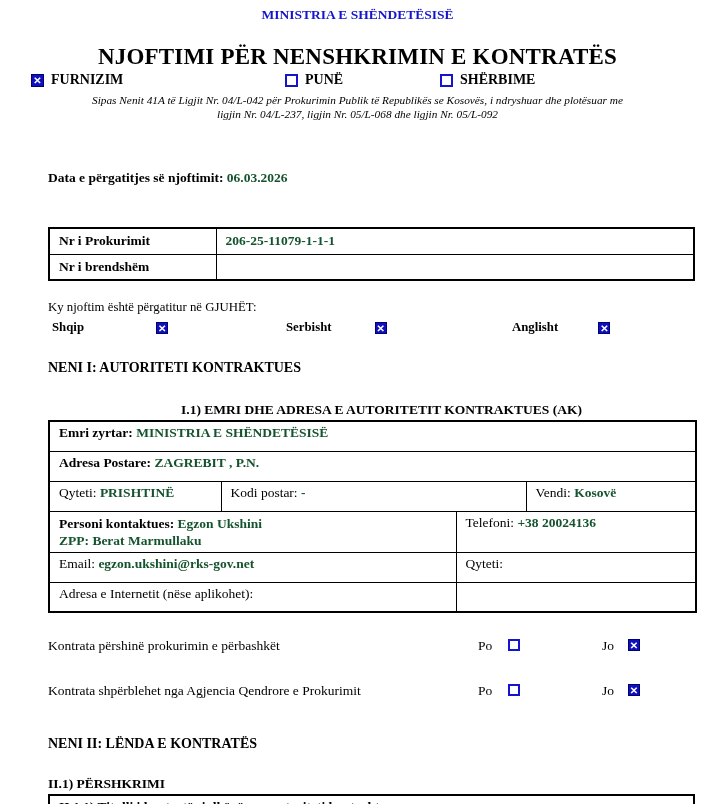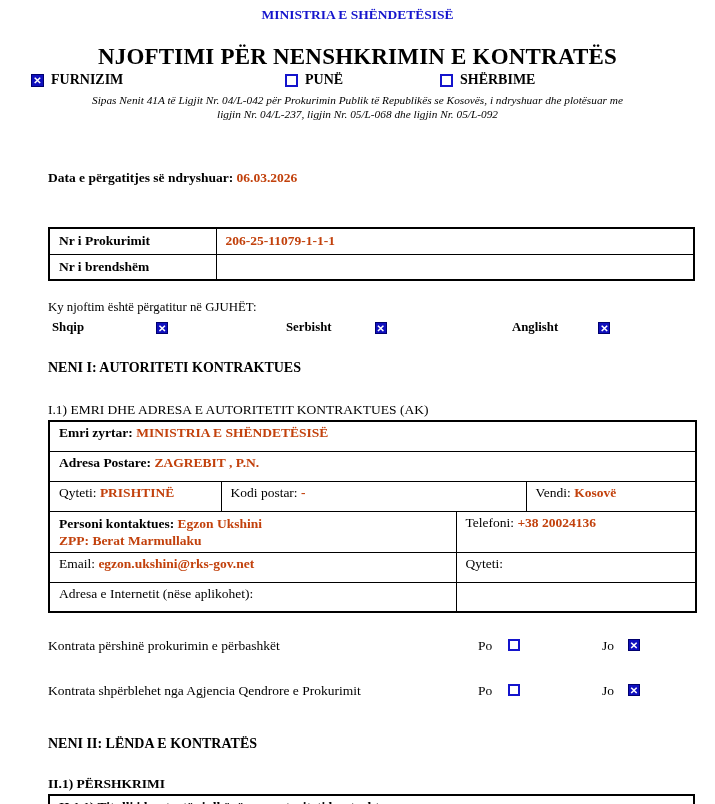--- a/index.html
+++ b/index.html
@@ -7,21 +7,21 @@
   body {
     width: 715px; height: 804px;
     overflow: hidden;
     font-family: "Liberation Serif", "DejaVu Serif", serif;
     color: #000;
     position: relative;
   }
   .page { position: relative; width: 715px; height: 804px; }
 
   
-  .blue  { color: #c2410c; }
+  .blue  { color: #14532d; }
   .bold  { font-weight: bold; }
 
   
   .ministry { margin-top: 7px; font-size: 13.5px; font-weight: bold; color: #1414cc; text-align: center; }
   .doc-title { margin-top: 21px; font-size: 23px; font-weight: bold; text-align: center; letter-spacing: 0.2px; }
 
   
   .type-row { position: relative; height: 18px; margin-top: 2px; font-size: 14px; font-weight: bold; }
   .type-item { position: absolute; top: 0; display: flex; align-items: center; gap: 7px; }
   .type-item.t0 { left: 31px; }
@@ -61,21 +61,21 @@
   .lang-intro { margin-top: 19px; margin-left: 48px; font-size: 12.8px; }
   .lang-row { position: relative; height: 16px; margin-top: 5px; font-size: 12.8px; }
   .lang-item { position: absolute; top: 0; font-weight: bold; }
   .lang-item .lbl { display: inline-block; }
   .lang-item.l0 { left: 52px; }  .lang-item.l0 .cb { margin-left: 69px; }
   .lang-item.l1 { left: 286px; } .lang-item.l1 .cb { margin-left: 40px; }
   .lang-item.l2 { left: 512px; } .lang-item.l2 .cb { margin-left: 37px; }
 
   
   .h-neni1 { margin-top: 24px; margin-left: 48px; font-size: 14px; font-weight: bold; }
-  .h-i1    { margin-top: 26px; margin-left: 48px; font-size: 13.5px; font-weight: normal; }
+  .h-i1    { margin-top: 26px; margin-left: 48px; font-size: 13.5px; font-weight: bold; text-align: center; }
 
   
   .tbl2 { margin-top: 2px; }
   .tbl2 td { height: 30px; }
   .tbl2 col.ca { width: 172px; }
   .tbl2 col.cb2 { width: 235px; }
   .tbl2 col.cc { width: 70px; }
   .tbl2 col.cd { width: 170px; }
   .tbl2 .two-line { line-height: 17px; }
 
@@ -117,21 +117,21 @@
       <span>SHËRBIME</span>
     </span>
   </div>
 
   <div class="legal">
     <div>Sipas Nenit 41A të Ligjit Nr. 04/L-042 për Prokurimin Publik të Republikës se Kosovës, i ndryshuar dhe plotësuar me</div>
     <div>ligjin Nr. 04/L-237, ligjin Nr. 05/L-068 dhe ligjin Nr. 05/L-092</div>
   </div>
 
   <div class="date-line">
-    <span>Data e përgatitjes së ndryshuar:</span>
+    <span>Data e përgatitjes së njoftimit:</span>
     <span class="blue">06.03.2026</span>
   </div>
 
   <table class="tbl tbl1">
     <tbody>
         <tr>
       <td class="c1">Nr i Prokurimit</td>
       <td class="blue bold">206-25-11079-1-1-1</td>
     </tr>
     <tr>

